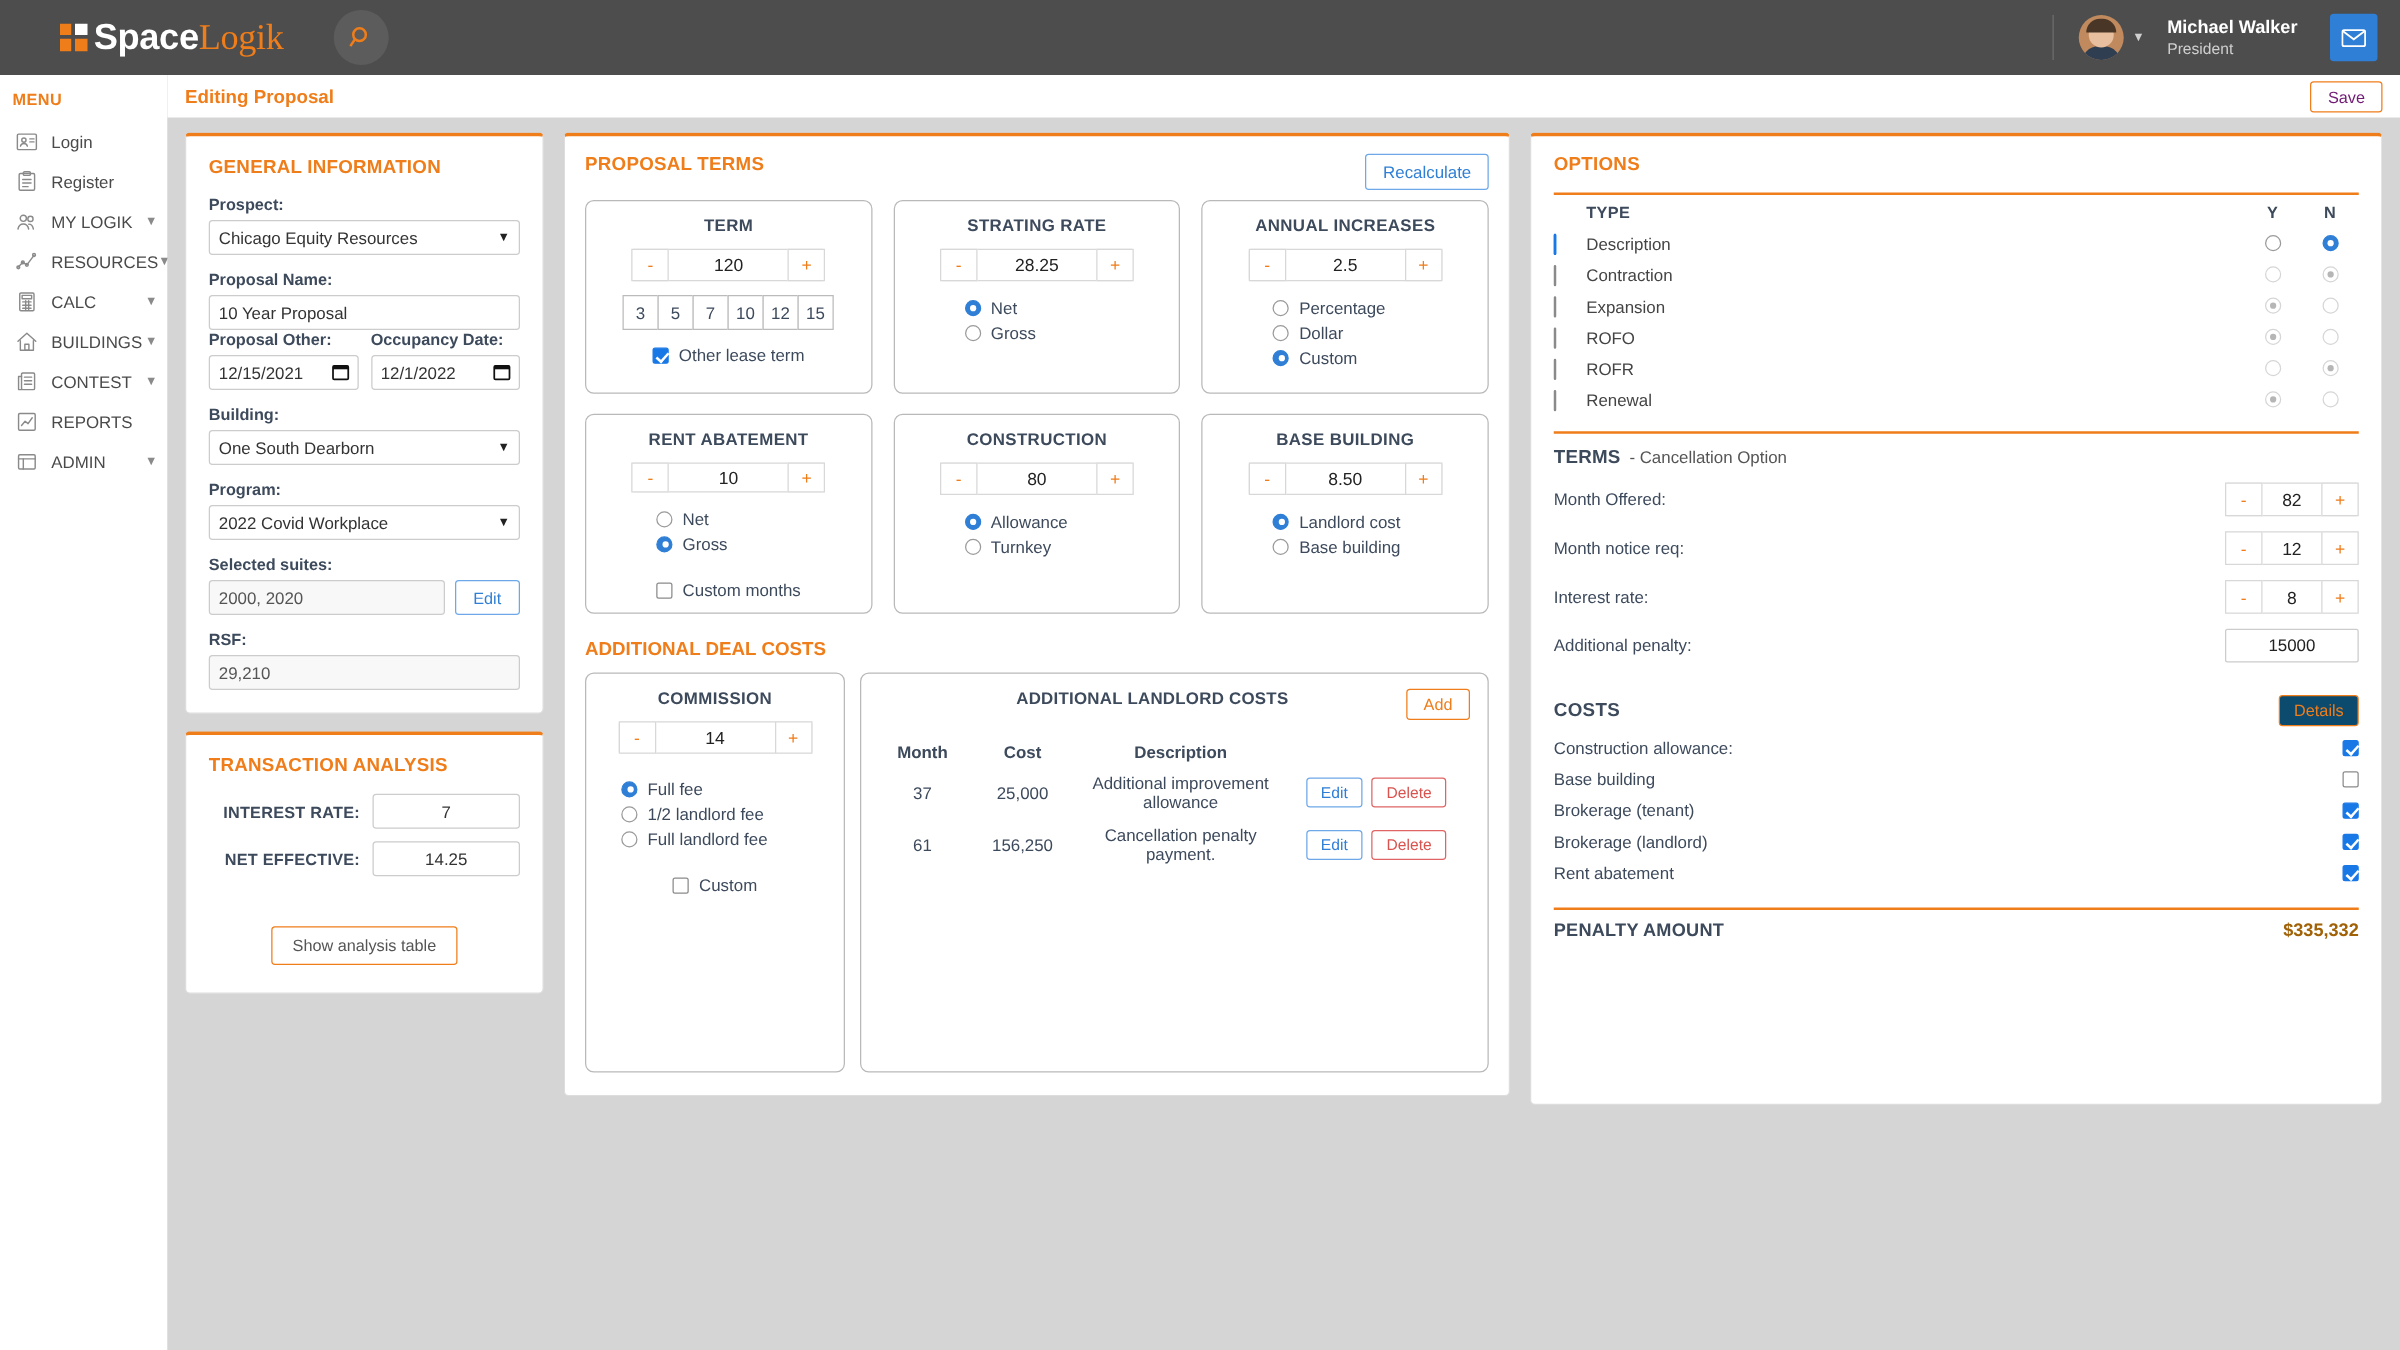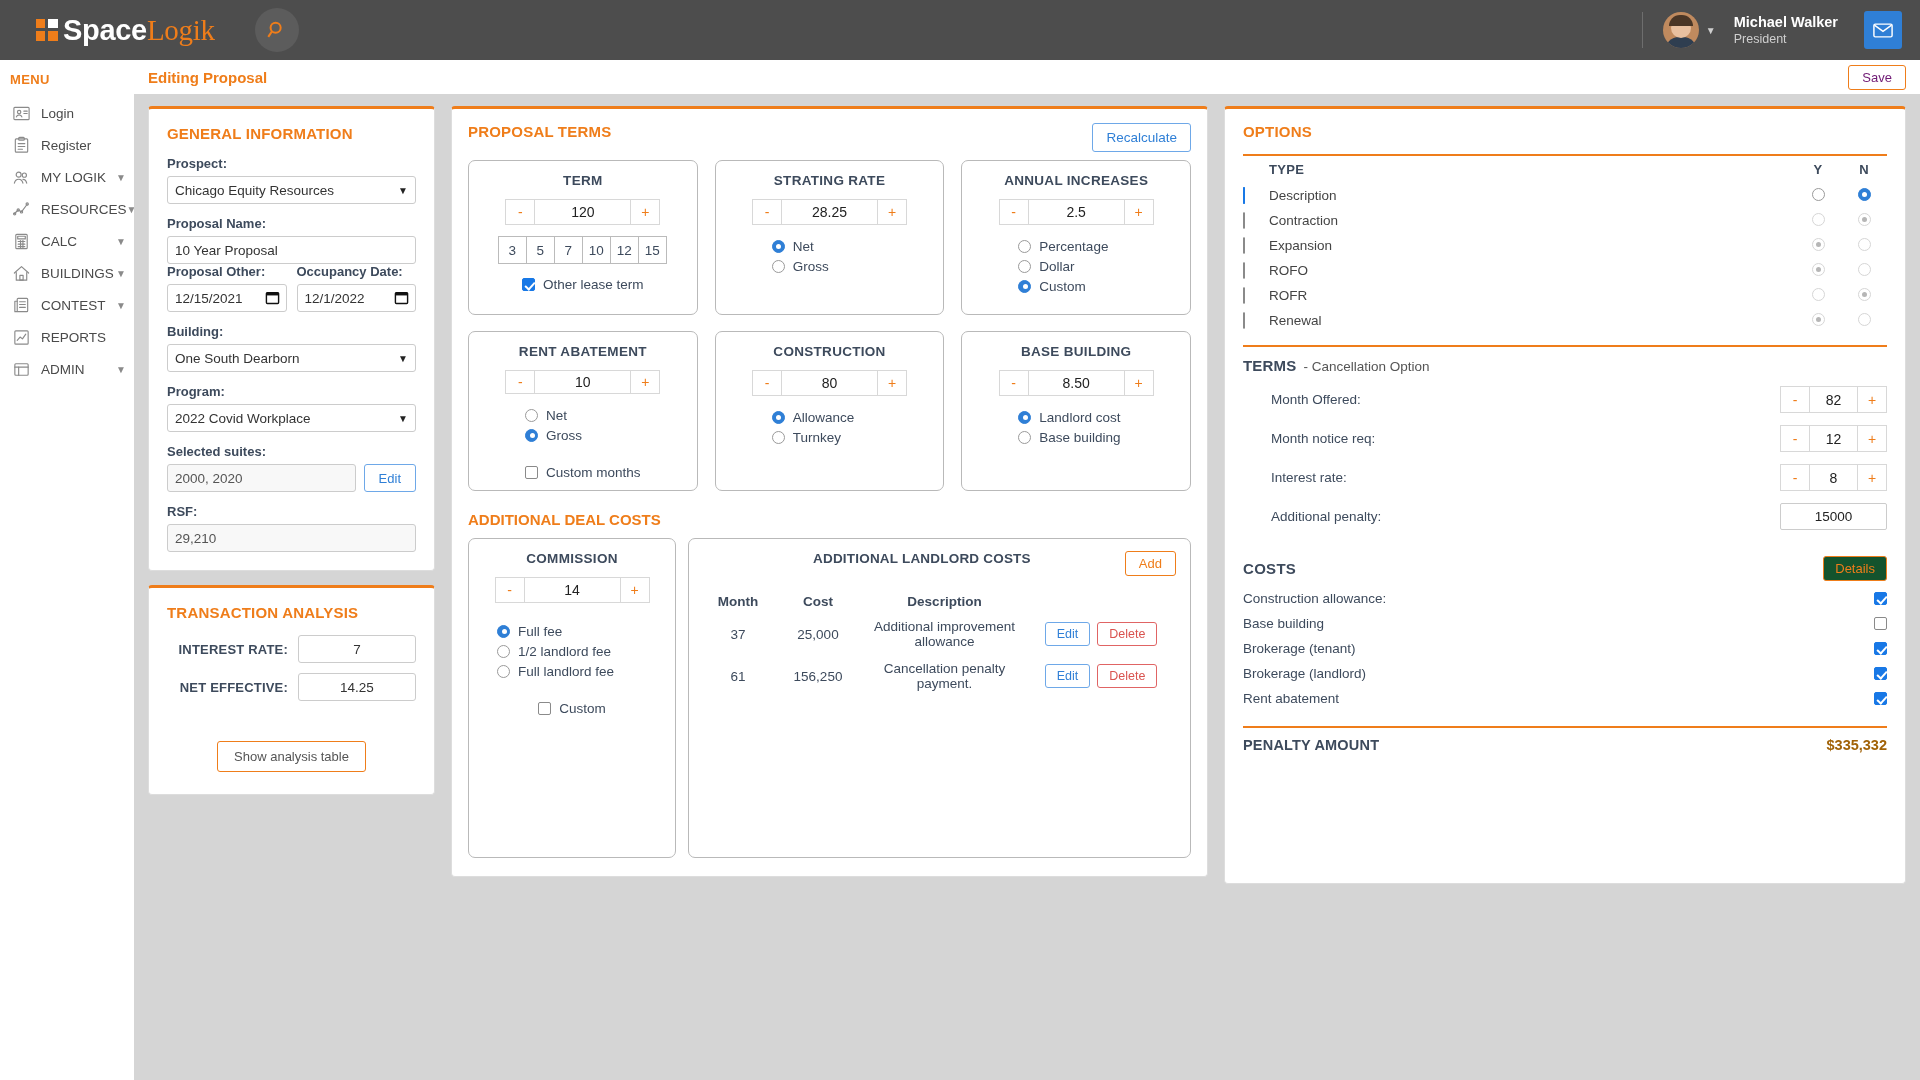--- a/index.html
+++ b/index.html
@@ -9,21 +9,21 @@
     font-family:"Liberation Sans", sans-serif;
     background:#d5d5d5;
     overflow:hidden;
     color:#3d4a5c;
   }
   
   .topbar{
     position:absolute; top:0; left:0; width:1920px; height:60px;
     background:#4d4d4d; display:flex; align-items:center;
   }
-  .logo{ margin-left:36px; display:flex; align-items:center; font-size:29px; font-weight:bold; letter-spacing:-.3px;}
+  .logo{ margin-left:48px; display:flex; align-items:center; font-size:29px; font-weight:bold; letter-spacing:-.3px;}
   .logo-mark{ display:inline-block; width:22px; height:22px; margin-right:5px; position:relative; }
   .logo-mark i{ position:absolute; background:#ef7d1a; }
   .logo-mark i:nth-child(1){ left:0; top:0; width:9px; height:9px;}
   .logo-mark i:nth-child(2){ left:12px; top:0; width:10px; height:9px; background:#fff;}
   .logo-mark i:nth-child(3){ left:0; top:12px; width:9px; height:10px;}
   .logo-mark i:nth-child(4){ left:12px; top:12px; width:10px; height:10px;}
   .logo-space{ color:#fff; }
   .logo-logik{ color:#ef7d1a; font-family:"Liberation Serif", serif; font-weight:normal;}
   .search-btn{
     width:44px;height:44px;border-radius:50%;background:#5c5c5c;margin-left:40px;
@@ -161,26 +161,26 @@
   .opt-table td{padding:4.5px 0;}
   .opt-table .c-chk{width:26px;}
   .opt-table .c-yn{width:46px;text-align:center;}
   .rad.dis{border-color:#d6d6d6;}
   .rad.dison{border:1px solid #d6d6d6;background:#fff;}
   .rad.dison:after{content:"";position:absolute;left:3px;top:3px;width:5px;height:5px;border-radius:50%;background:#b6b6b6;}
   .sechdr{display:flex;align-items:baseline;margin-top:10px;}
   .sechdr .big{font-size:15px;font-weight:bold;color:#3d4a5c;letter-spacing:.2px;}
   .sechdr .sub{font-size:13.5px;color:#555;margin-left:7px;}
   .trow{display:flex;align-items:center;margin-top:12px;font-size:13.5px;color:#3d4a5c;}
-  .trow .lab{flex:1;margin-left:28px;}
+  .trow .lab{flex:1;}
   .trow .stepper{width:107px;height:27px;}
   .plain-val{width:107px;height:27px;border:1px solid #ccc;border-radius:2px;display:flex;align-items:center;justify-content:center;font-size:13.5px;color:#222;}
   .costs-head{display:flex;align-items:center;margin-top:26px;}
   .costs-head .big{font-size:15px;font-weight:bold;color:#3d4a5c;letter-spacing:.3px;}
-  .details-btn{margin-left:auto;border:1px solid #ef7d1a;color:#ef7d1a;background:#14532d;border-radius:3px;
+  .details-btn{margin-left:auto;border:1px solid #ef7d1a;color:#ef7d1a;background:#0c4a6e;border-radius:3px;
                font-size:13px;padding:4px 11px;cursor:pointer;font-family:inherit;}
   .costrow{display:flex;align-items:center;font-size:13.5px;color:#3d4a5c;margin-top:10px;}
   .costrow .lab{flex:1;}
   .penalty{display:flex;align-items:center;border-top:2px solid #ef7d1a;margin-top:20px;padding-top:9px;}
   .penalty .p-lab{font-size:14.5px;font-weight:bold;color:#3d4a5c;letter-spacing:.2px;}
   .penalty .p-val{margin-left:auto;font-size:14.5px;font-weight:bold;color:#a16207;}
 </style>
 </head>
 <body>
 

